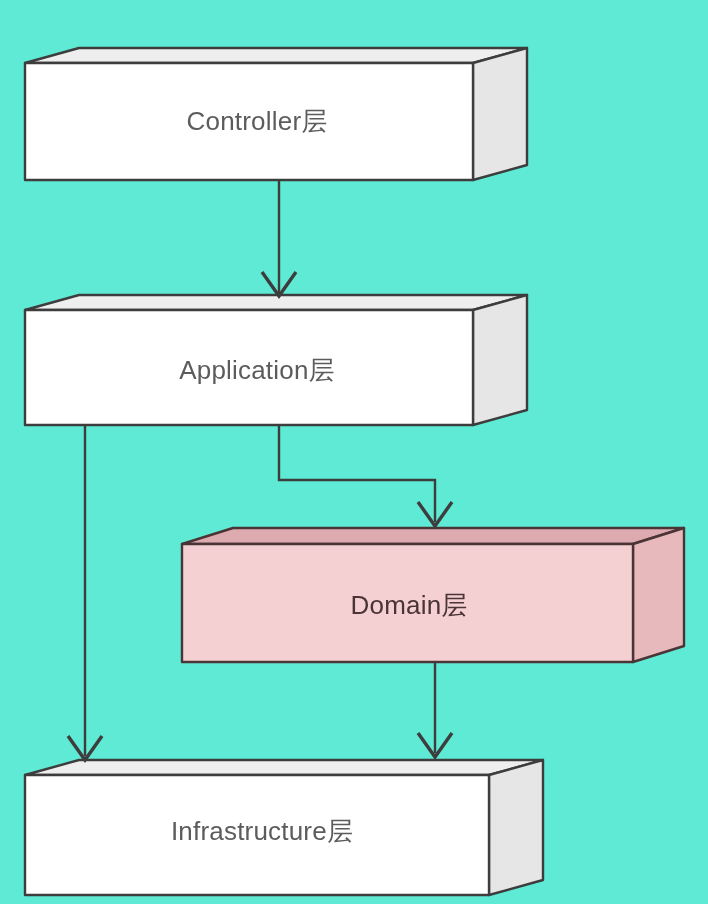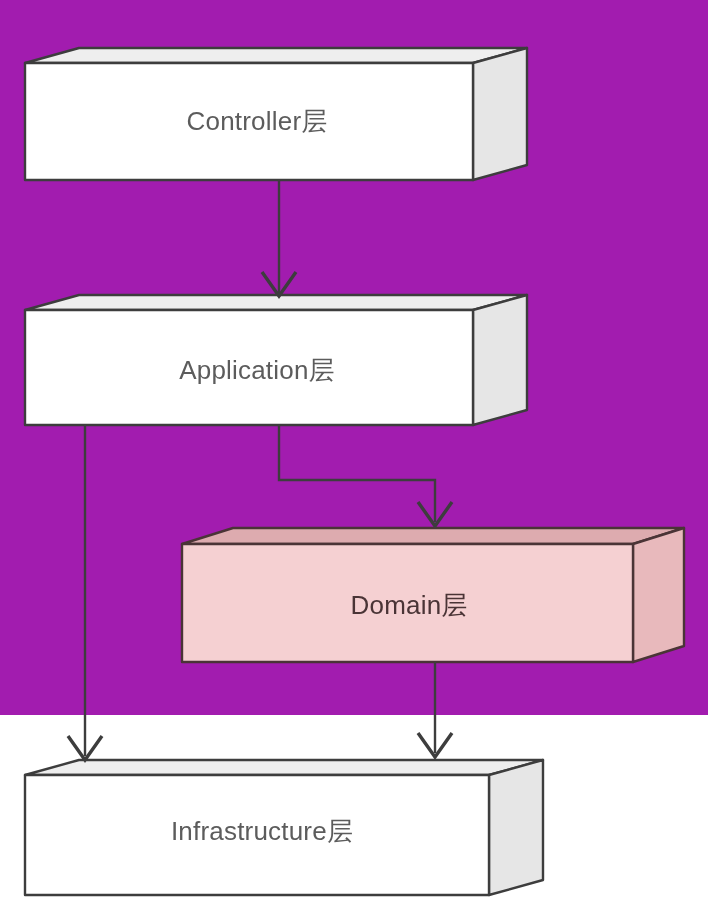--- a/index.html
+++ b/index.html
@@ -9,22 +9,22 @@
   }
   body {
     width: 708px;
     height: 920px;
     font-family: "Liberation Sans", sans-serif;
     overflow: hidden;
   }
   #diagram-root {
     position: relative;
     width: 708px;
-    height: 715px;
-    background: #a21caf;
+    height: 904px;
+    background: #5eead4;
   }
   svg#layer-diagram {
     display: block;
     width: 708px;
     height: 920px;
   }
   .box-label {
     font-family: "Liberation Sans", sans-serif;
     font-size: 26px;
     fill: #5c5c5c;

